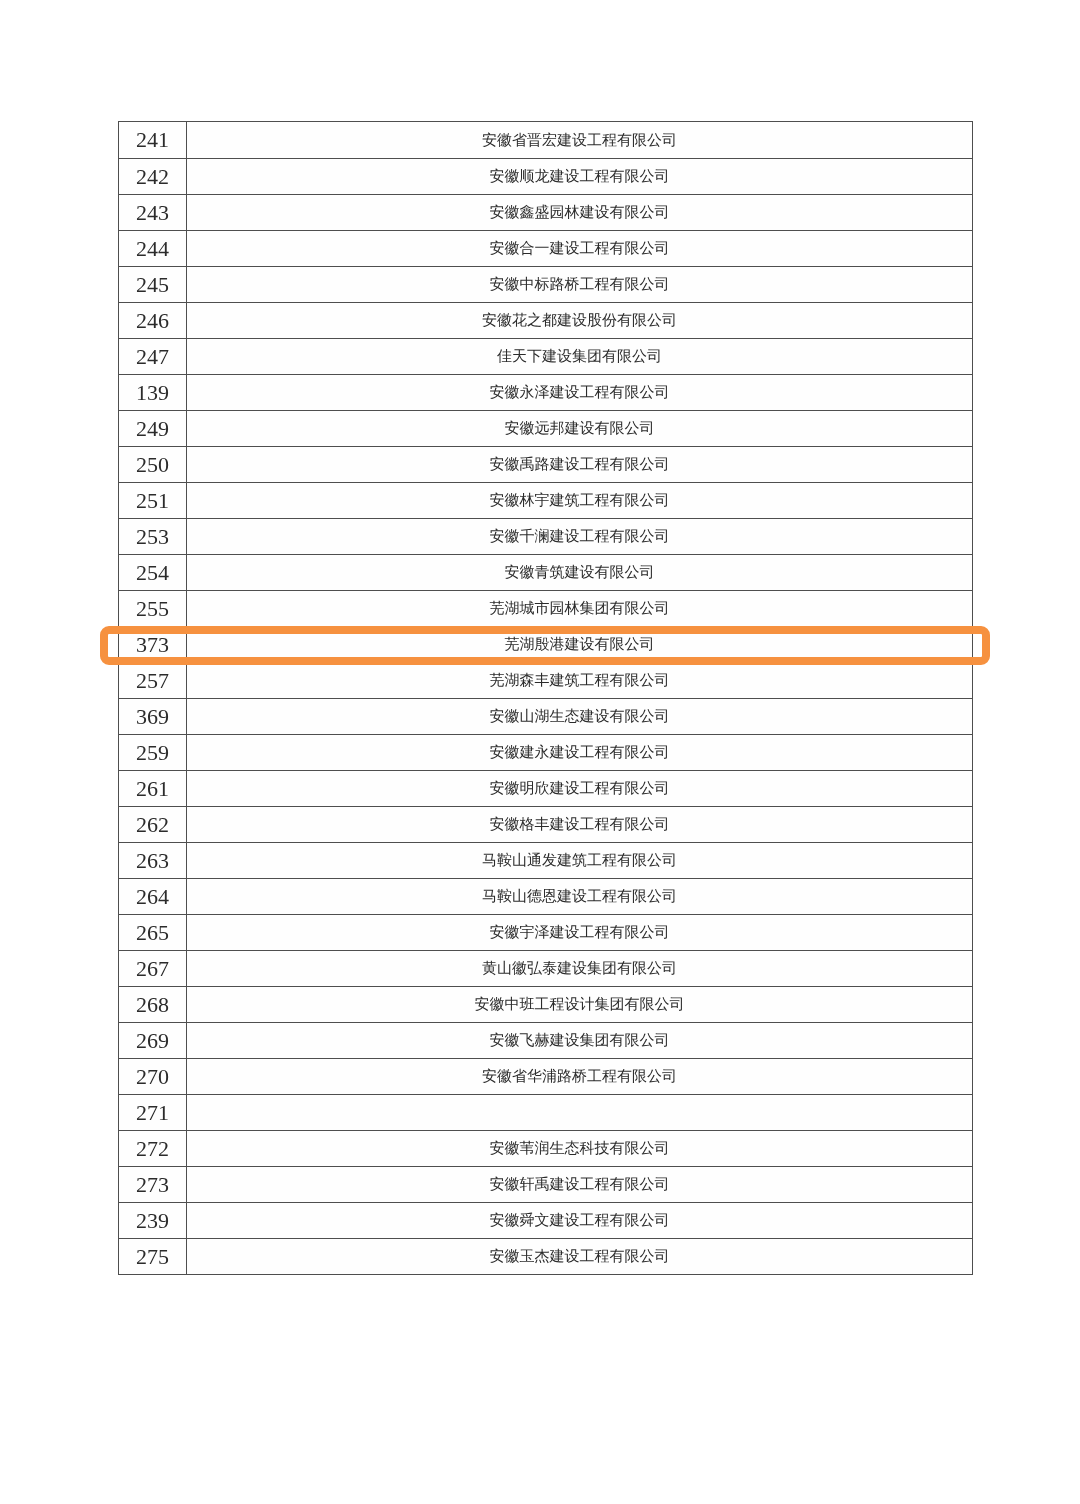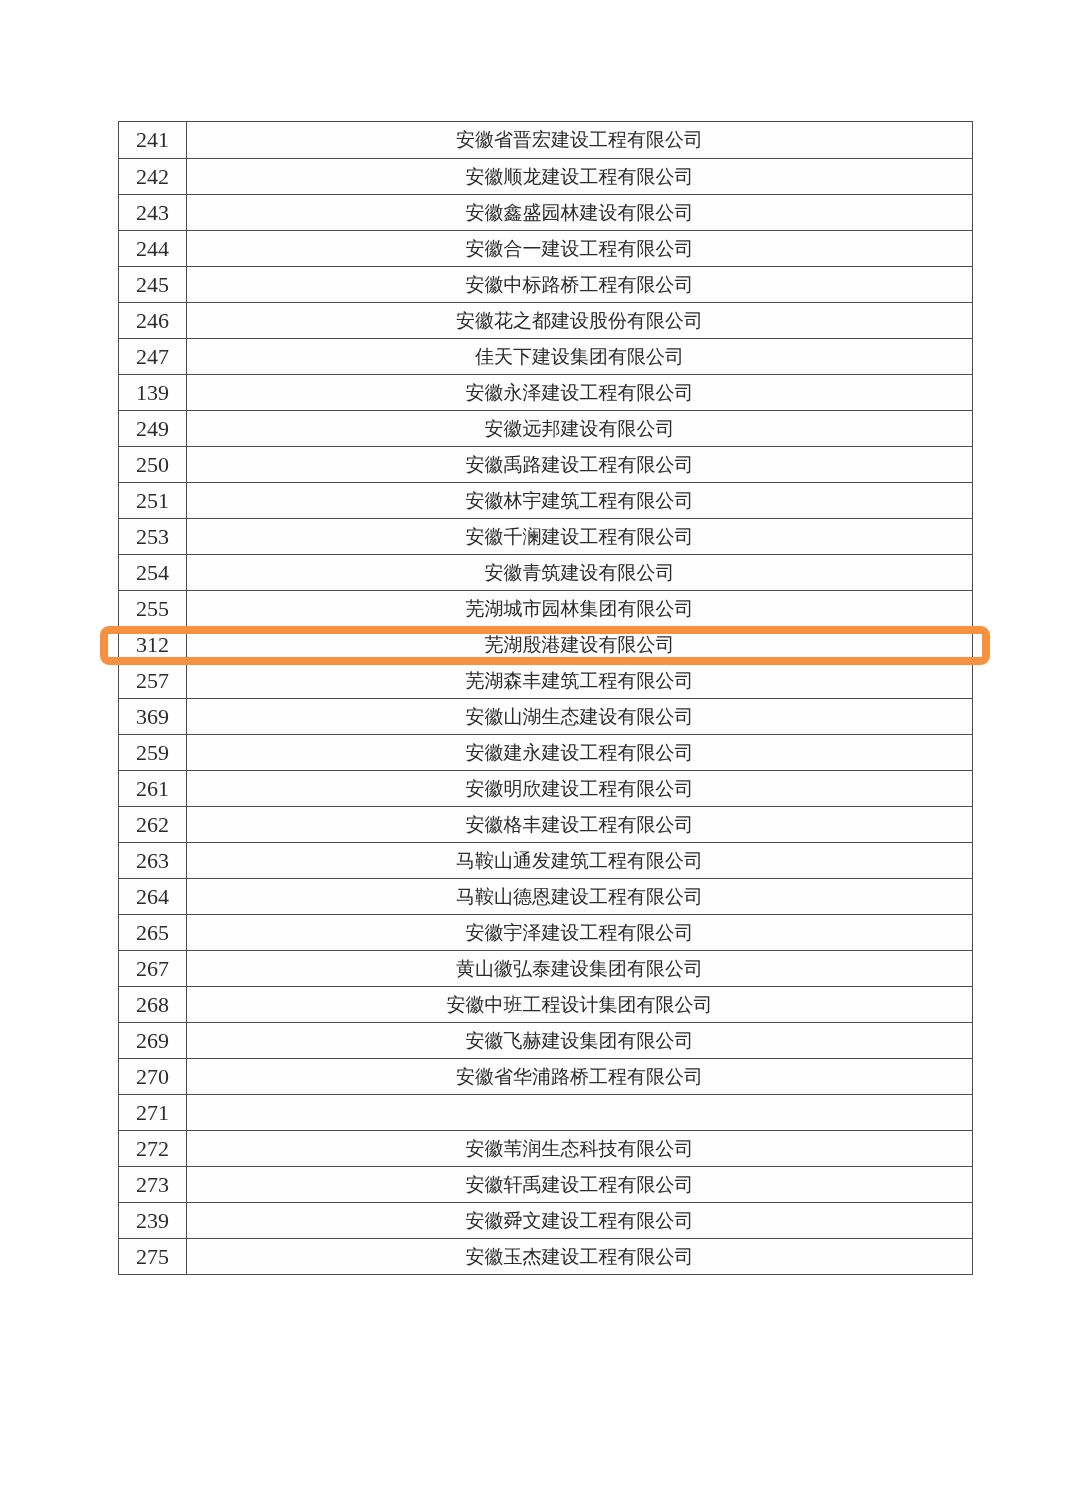--- a/index.html
+++ b/index.html
@@ -40,21 +40,21 @@
     align-items: center;
     justify-content: center;
     font-size: 22px;
     color: var(--text, #2b2b2b);
   }
   .cell-name {
     flex: 1;
     display: flex;
     align-items: center;
     justify-content: center;
-    font-size: 19px;
+    font-size: 15px;
     color: var(--text, #2b2b2b);
     white-space: nowrap;
     font-family: Liberation Mono, monospace;
   }
   .highlight-box {
     position: absolute;
     left: 100px;
     top: 626px;
     width: 888px;
     height: 40px;
@@ -122,21 +122,21 @@
   </div>
       <div class="table-row">
     <div class="cell-num">254</div>
     <div class="cell-name">安徽青筑建设有限公司</div>
   </div>
       <div class="table-row">
     <div class="cell-num">255</div>
     <div class="cell-name">芜湖城市园林集团有限公司</div>
   </div>
       <div class="table-row">
-    <div class="cell-num">312</div>
+    <div class="cell-num">373</div>
     <div class="cell-name">芜湖殷港建设有限公司</div>
   </div>
       <div class="table-row">
     <div class="cell-num">257</div>
     <div class="cell-name">芜湖森丰建筑工程有限公司</div>
   </div>
       <div class="table-row">
     <div class="cell-num">369</div>
     <div class="cell-name">安徽山湖生态建设有限公司</div>
   </div>

